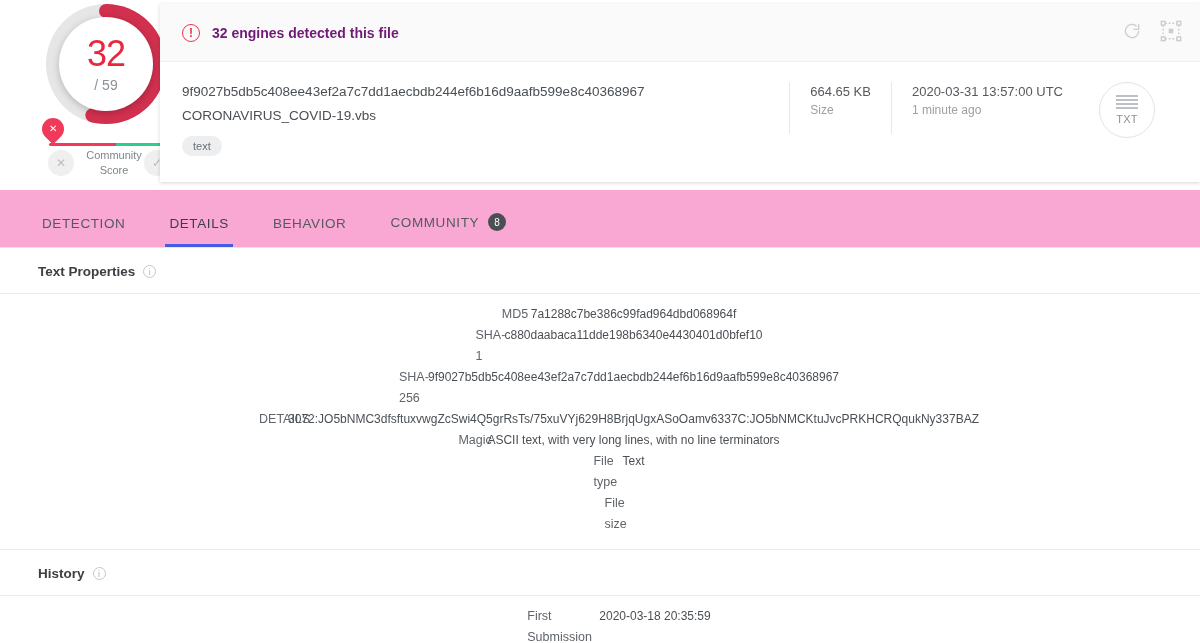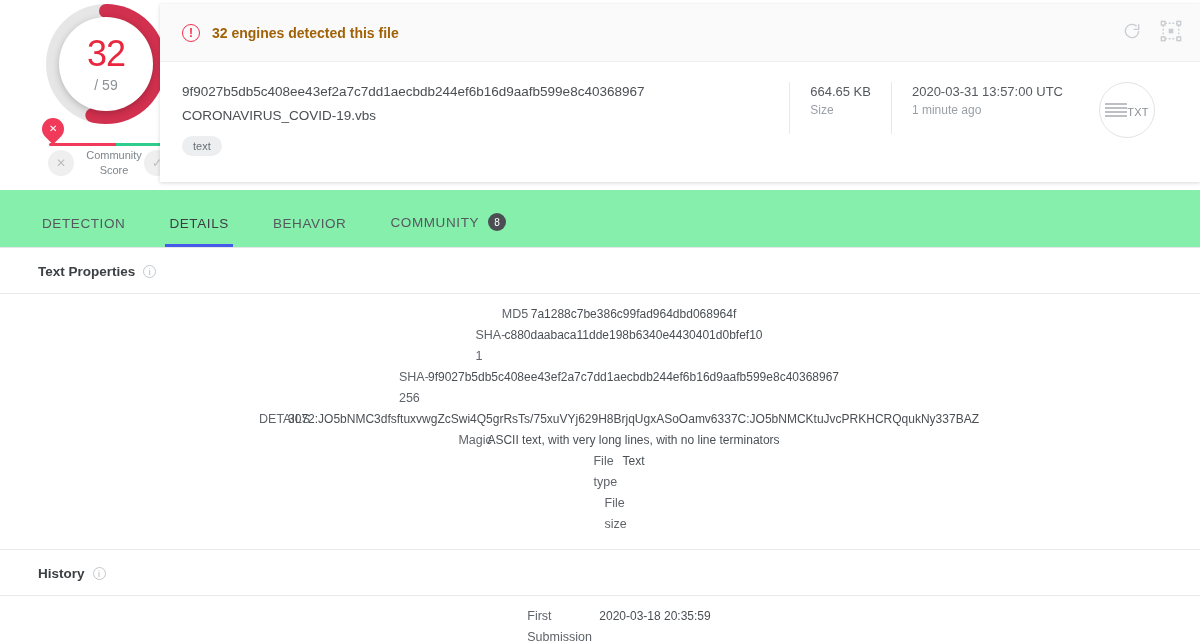--- a/index.html
+++ b/index.html
@@ -104,21 +104,21 @@
     padding: 0 18px 0 22px;
   }
   .banner-icon {
     width: 18px; height: 18px; border-radius: 50%;
     border: 1.6px solid #f2304f; color: #f2304f;
     display:flex; align-items:center; justify-content:center;
     font-size: 12px; font-weight: bold; margin-right: 12px;
     flex: none;
   }
   .banner-text {
-    color: #a16207; font-size: 14px; font-weight: bold;
+    color: #701a75; font-size: 14px; font-weight: bold;
   }
   .banner-actions {
     margin-left: auto; display: flex; align-items: center; gap: 18px;
     color: #c9ccd0;
   }
   .card-body { display: flex; height: 119px; padding-top: 20px; }
   .fc-left { padding-left: 22px; flex: 1 1 auto; min-width: 0; }
   .fc-hash {
     font-size: 13.5px; color: #4a4f54; line-height: 20px;
     white-space: nowrap;
@@ -137,33 +137,33 @@
   }
   .meta-cell {
     padding: 0 20px; border-left: 1px solid #e8e8e8; height: 52px;
   }
   .meta-cell .v { font-size: 13px; color: #55595e; line-height: 19px; }
   .meta-cell .k { font-size: 12px; color: #9aa0a6; line-height: 18px; }
   .ftype {
     margin-left: 16px; margin-right: 22px;
     width: 56px; height: 56px; border-radius: 50%;
     border: 1px solid #e3e3e3;
-    display: flex; flex-direction: row;
+    display: flex; flex-direction: column;
     align-items: center; justify-content: center;
     flex: none;
   }
   .ftype .lines { display:flex; flex-direction:column; gap:2px; }
   .ftype .lines i { display:block; width: 22px; height:2px; background:#bcbfc3; }
   .ftype .lines i:last-child { width: 22px; }
   .ftype .lbl { font-size: 11px; color:#8d9196; margin-top: 4px; letter-spacing:.3px; }
 
   
   .tabs {
     position: absolute; left: 0; top: 190px; width: 1200px; height: 58px;
-    background: #86efac; border-bottom: 1px solid #e7e7e7;
+    background: #f9a8d4; border-bottom: 1px solid #e7e7e7;
     display: flex; align-items: flex-end; padding-left: 38px;
   }
   .tab {
     font-size: 13.5px; letter-spacing: .6px; color: #55595e;
     padding: 0 4px 16px 4px; margin-right: 36px;
     position: relative; display: flex; align-items: center; gap: 9px;
     cursor: pointer;
   }
   .tab.active { color: #3b3f44; }
   .tab.active::after {

